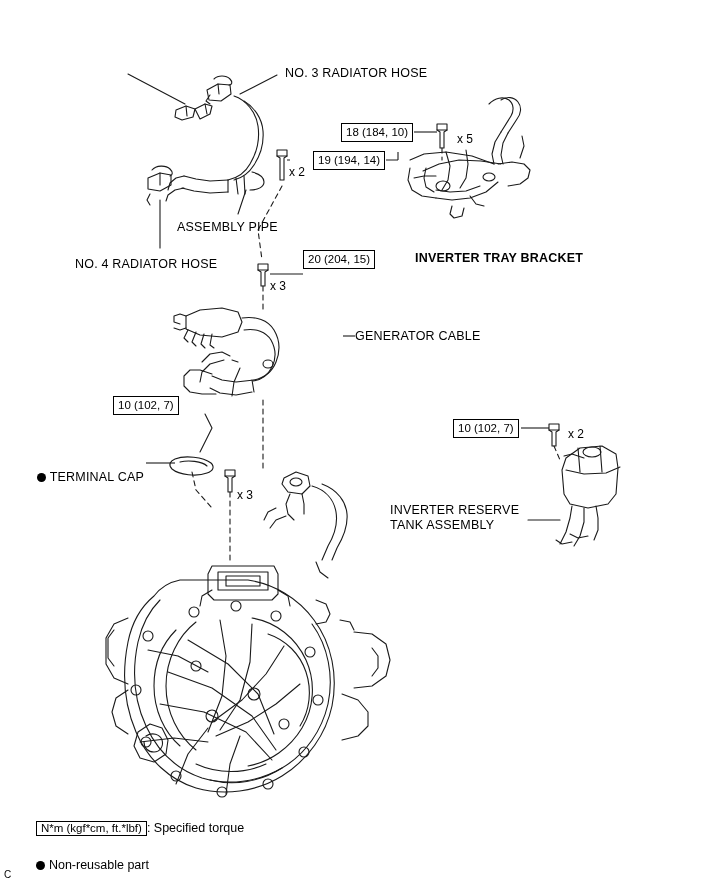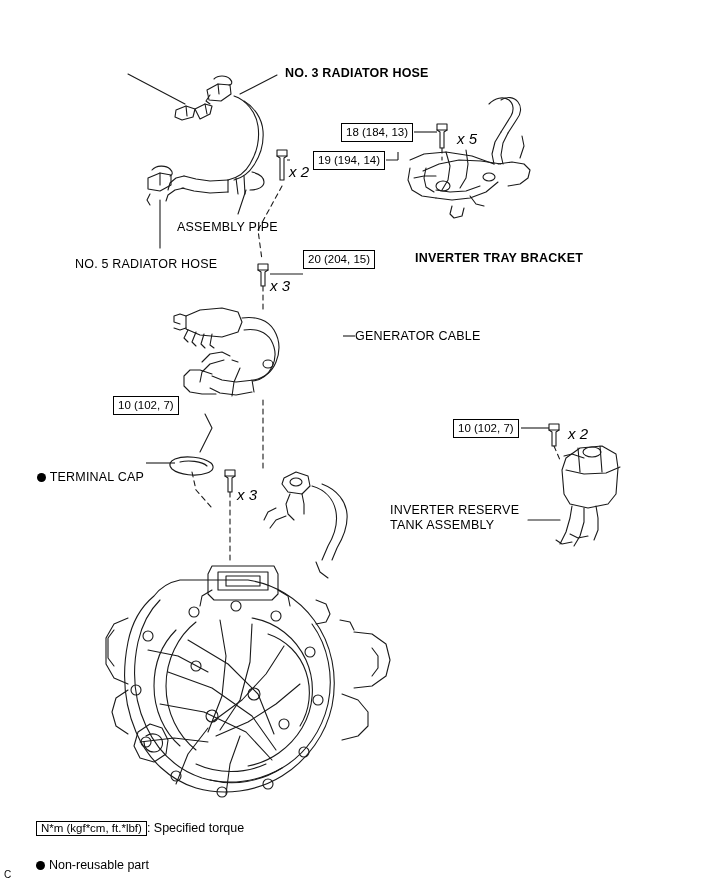--- a/index.html
+++ b/index.html
@@ -39,24 +39,23 @@
     position: absolute;
     font-size: 11.5px;
     line-height: 13px;
     border: 1px solid #000;
     background: #fff;
     padding: 2px 4px 2px 4px;
     white-space: pre;
   }
   .qty {
     position: absolute;
-    font-size: 15px;
+    font-size: 12px;
     line-height: 14px;
     white-space: pre;
-    font-style: italic;
   }
   .legend-box {
     position: absolute;
     font-size: 12.5px;
     line-height: 15px;
     white-space: pre;
   }
   .legend-torque {
     display: inline-block;
     border: 1px solid #000;
@@ -296,37 +295,37 @@
         <path d="M150,724 l-12,8 l-4,14 l6,12 l14,4 l12,-8 l2,-14 l-6,-12 z"></path>
         <path d="M146,736 c6,-4 14,-2 16,4 c2,6 -2,12 -8,12 c-6,0 -10,-4 -10,-10"></path>
 
         <path d="M316,600 l10,4 l4,10 l-4,8 l-10,2"></path>
         <path d="M340,620 l10,2 l4,8"></path>
       </g>
 
     </g>
   </svg>
 
-  <div class="lbl" style="left:285px; top:66px;font-weight:bold;">NO. 3 RADIATOR HOSE</div>
+  <div class="lbl" style="left:285px; top:66px;">NO. 3 RADIATOR HOSE</div>
   <div class="lbl" style="left:177px; top:220px;">ASSEMBLY PIPE</div>
-  <div class="lbl" style="left:75px; top:257px;">NO. 5 RADIATOR HOSE</div>
+  <div class="lbl" style="left:75px; top:257px;">NO. 4 RADIATOR HOSE</div>
   <div class="lbl" style="left:415px; top:251px;font-weight:bold;">INVERTER TRAY BRACKET</div>
   <div class="lbl" style="left:355px; top:329px;">GENERATOR CABLE</div>
   <div class="lbl" style="left:390px; top:503px;">INVERTER RESERVE
 TANK ASSEMBLY</div>
 
   <div class="lbl" style="left:22px; top:455px;">
     <span class="bullet-dot"></span><span>TERMINAL CAP</span>
   </div>
   <svg class="svg-layer" viewBox="0 0 713 882" style="pointer-events:none;" xmlns="http://www.w3.org/2000/svg">
     <path d="M146,463 L175,463" fill="none" stroke="#1a1a1a" stroke-width="1.1"></path>
     <path d="M343,336 L355,336" fill="none" stroke="#1a1a1a" stroke-width="1.1"></path>
   </svg>
 
-  <div class="torque" style="left:341px; top:123px;">18 (184, 13)</div>
+  <div class="torque" style="left:341px; top:123px;">18 (184, 10)</div>
   <div class="torque" style="left:313px; top:151px;">19 (194, 14)</div>
   <div class="torque" style="left:303px; top:250px;">20 (204, 15)</div>
   <div class="torque" style="left:113px; top:396px;">10 (102, 7)</div>
   <div class="torque" style="left:453px; top:419px;">10 (102, 7)</div>
 
   <svg class="svg-layer" viewBox="0 0 713 882" style="pointer-events:none;" xmlns="http://www.w3.org/2000/svg">
     <path d="M414,132 L437,132" fill="none" stroke="#1a1a1a" stroke-width="1.1"></path>
     <path d="M386,160 L398,160 M398,160 L398,152 M290,160 L287,160" fill="none" stroke="#1a1a1a" stroke-width="1.1"></path>
     <path d="M303,274 L280,274 M280,274 L270,274" fill="none" stroke="#1a1a1a" stroke-width="1.1"></path>
     <path d="M521,428 L549,428" fill="none" stroke="#1a1a1a" stroke-width="1.1"></path>

